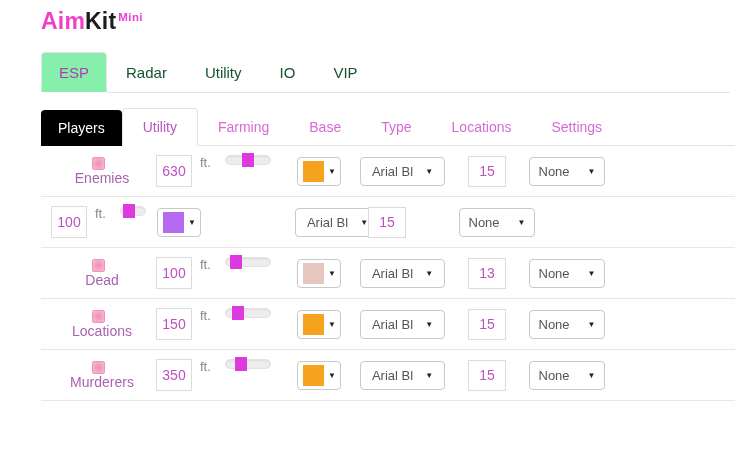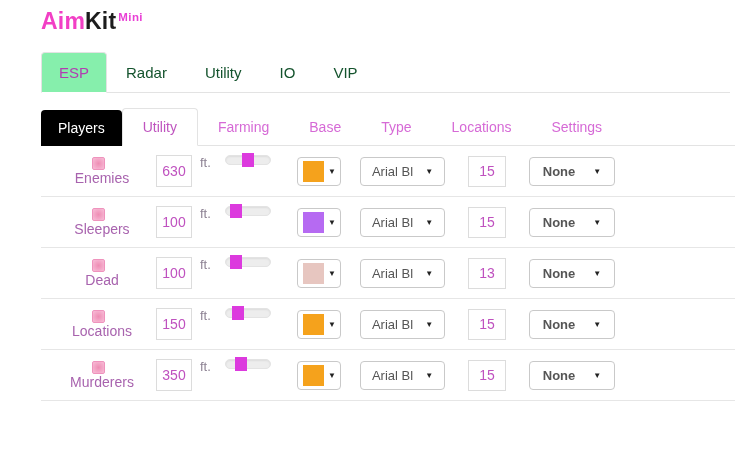--- a/index.html
+++ b/index.html
@@ -54,21 +54,21 @@
             box-shadow:inset 0 1px 2px rgba(0,0,0,.07); cursor:pointer; }
   .handle { position:absolute; top:-3px; width:12px; height:14px; background:#dc3ade; }
 
   .select { display:flex; align-items:center; justify-content:space-between;
             border:1px solid #c9c9c9; border-radius:4px; background:#fff;
             height:29px; padding:0 8px; color:#555; font-size:13px; cursor:pointer; }
   .arrow { font-size:8px; color:#222; margin-left:4px; }
   .color-select { width:44px; margin-left:11px; padding:0 5px; }
   .swatch { width:21px; height:21px; flex:none; }
   .font-select { width:85px; margin-left:9px; justify-content:center; gap:8px; }
-  .key-select  { width:86px; margin-left:8px; justify-content:center; gap:14px;font-weight:bold; }
+  .key-select  { width:76px; margin-left:8px; justify-content:center; gap:14px; }
   .size-input { width:38px; height:31px; border:1px solid #dcdcdc; background:#fff;
                 text-align:center; color:#bf51bf; font-size:14px; margin-left:17px;
                 font-family:"Liberation Sans",sans-serif; }
 </style>
 </head>
 <body>
 
 <div class="app">
 
   <div class="logo">
@@ -115,24 +115,20 @@
       <span class="arrow">▼</span>
     </div>
     <input class="size-input" value="15" style="">
     <div class="select key-select">
       <span>None</span>
       <span class="arrow">▼</span>
     </div>
   </div>
 
   <div class="trow grid-row">
-    <div class="cell-type">
-      <div class="checkbox"></div>
-      <span class="row-label">Sleepers</span>
-    </div>
     <div class="cell-dist">
       <input class="dist-input" value="100" style="">
       <span class="ft">ft.</span>
       <div class="slider">
         <div class="handle" style="left: 9%;"></div>
       </div>
     </div>
     <div class="select color-select">
       <div class="swatch" style="background: rgb(182, 106, 242);"></div>
       <span class="arrow">▼</span>

